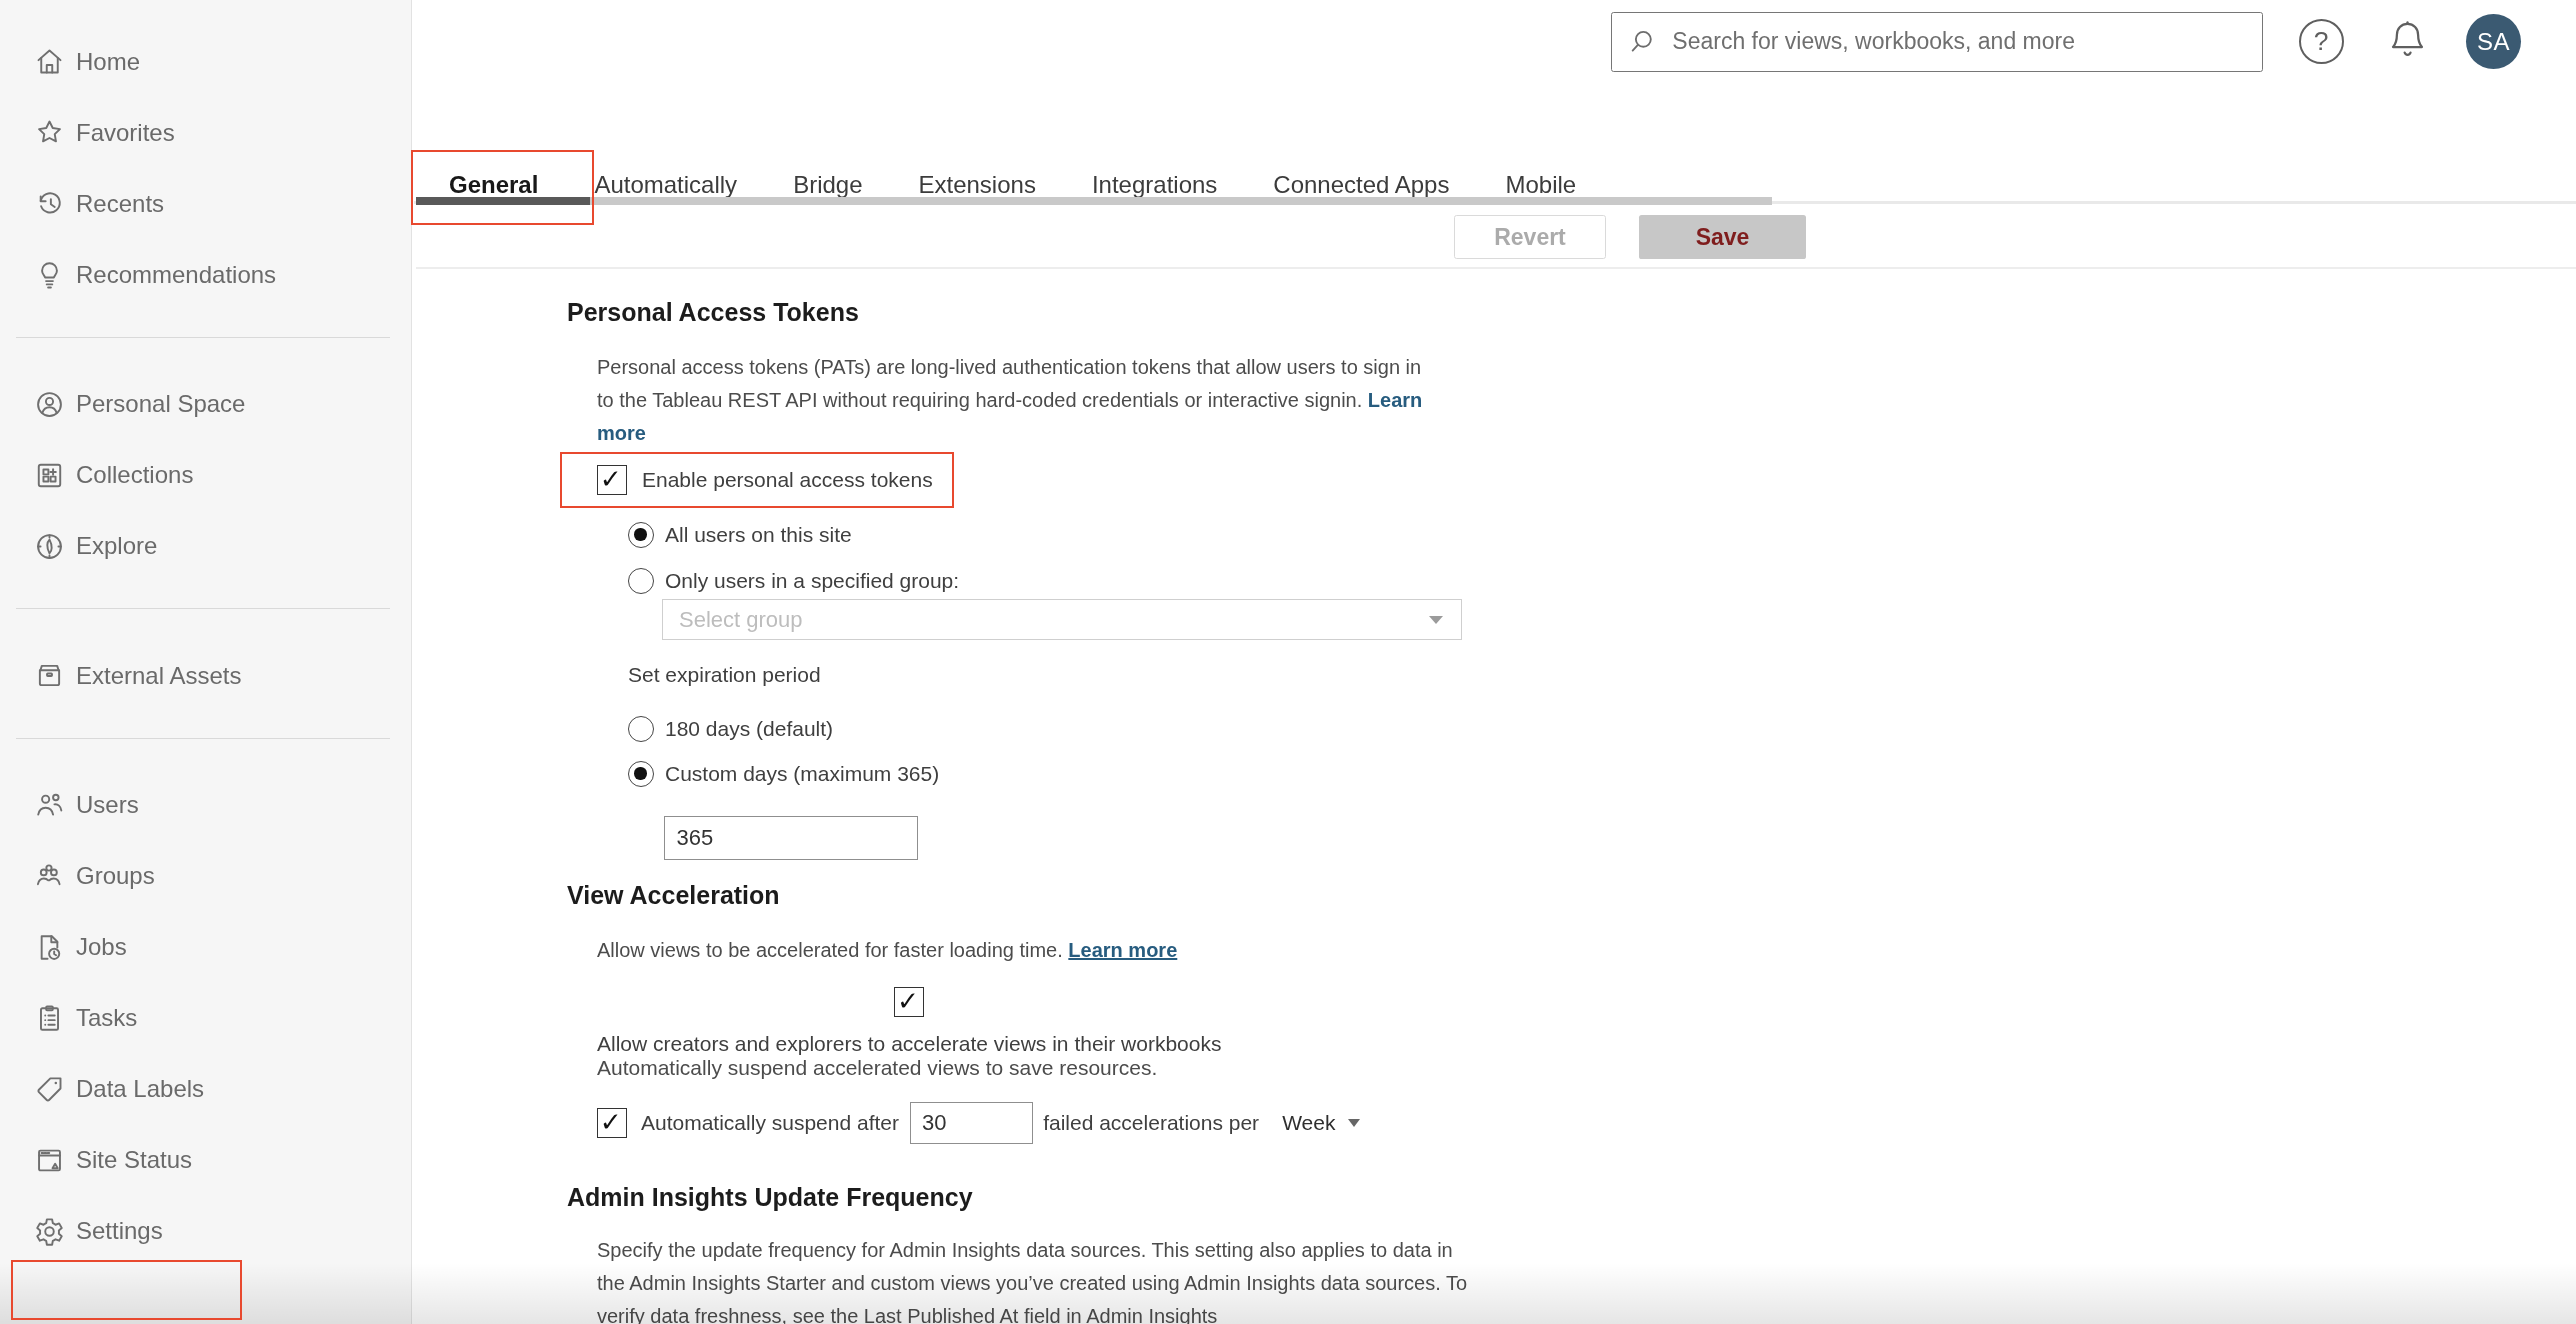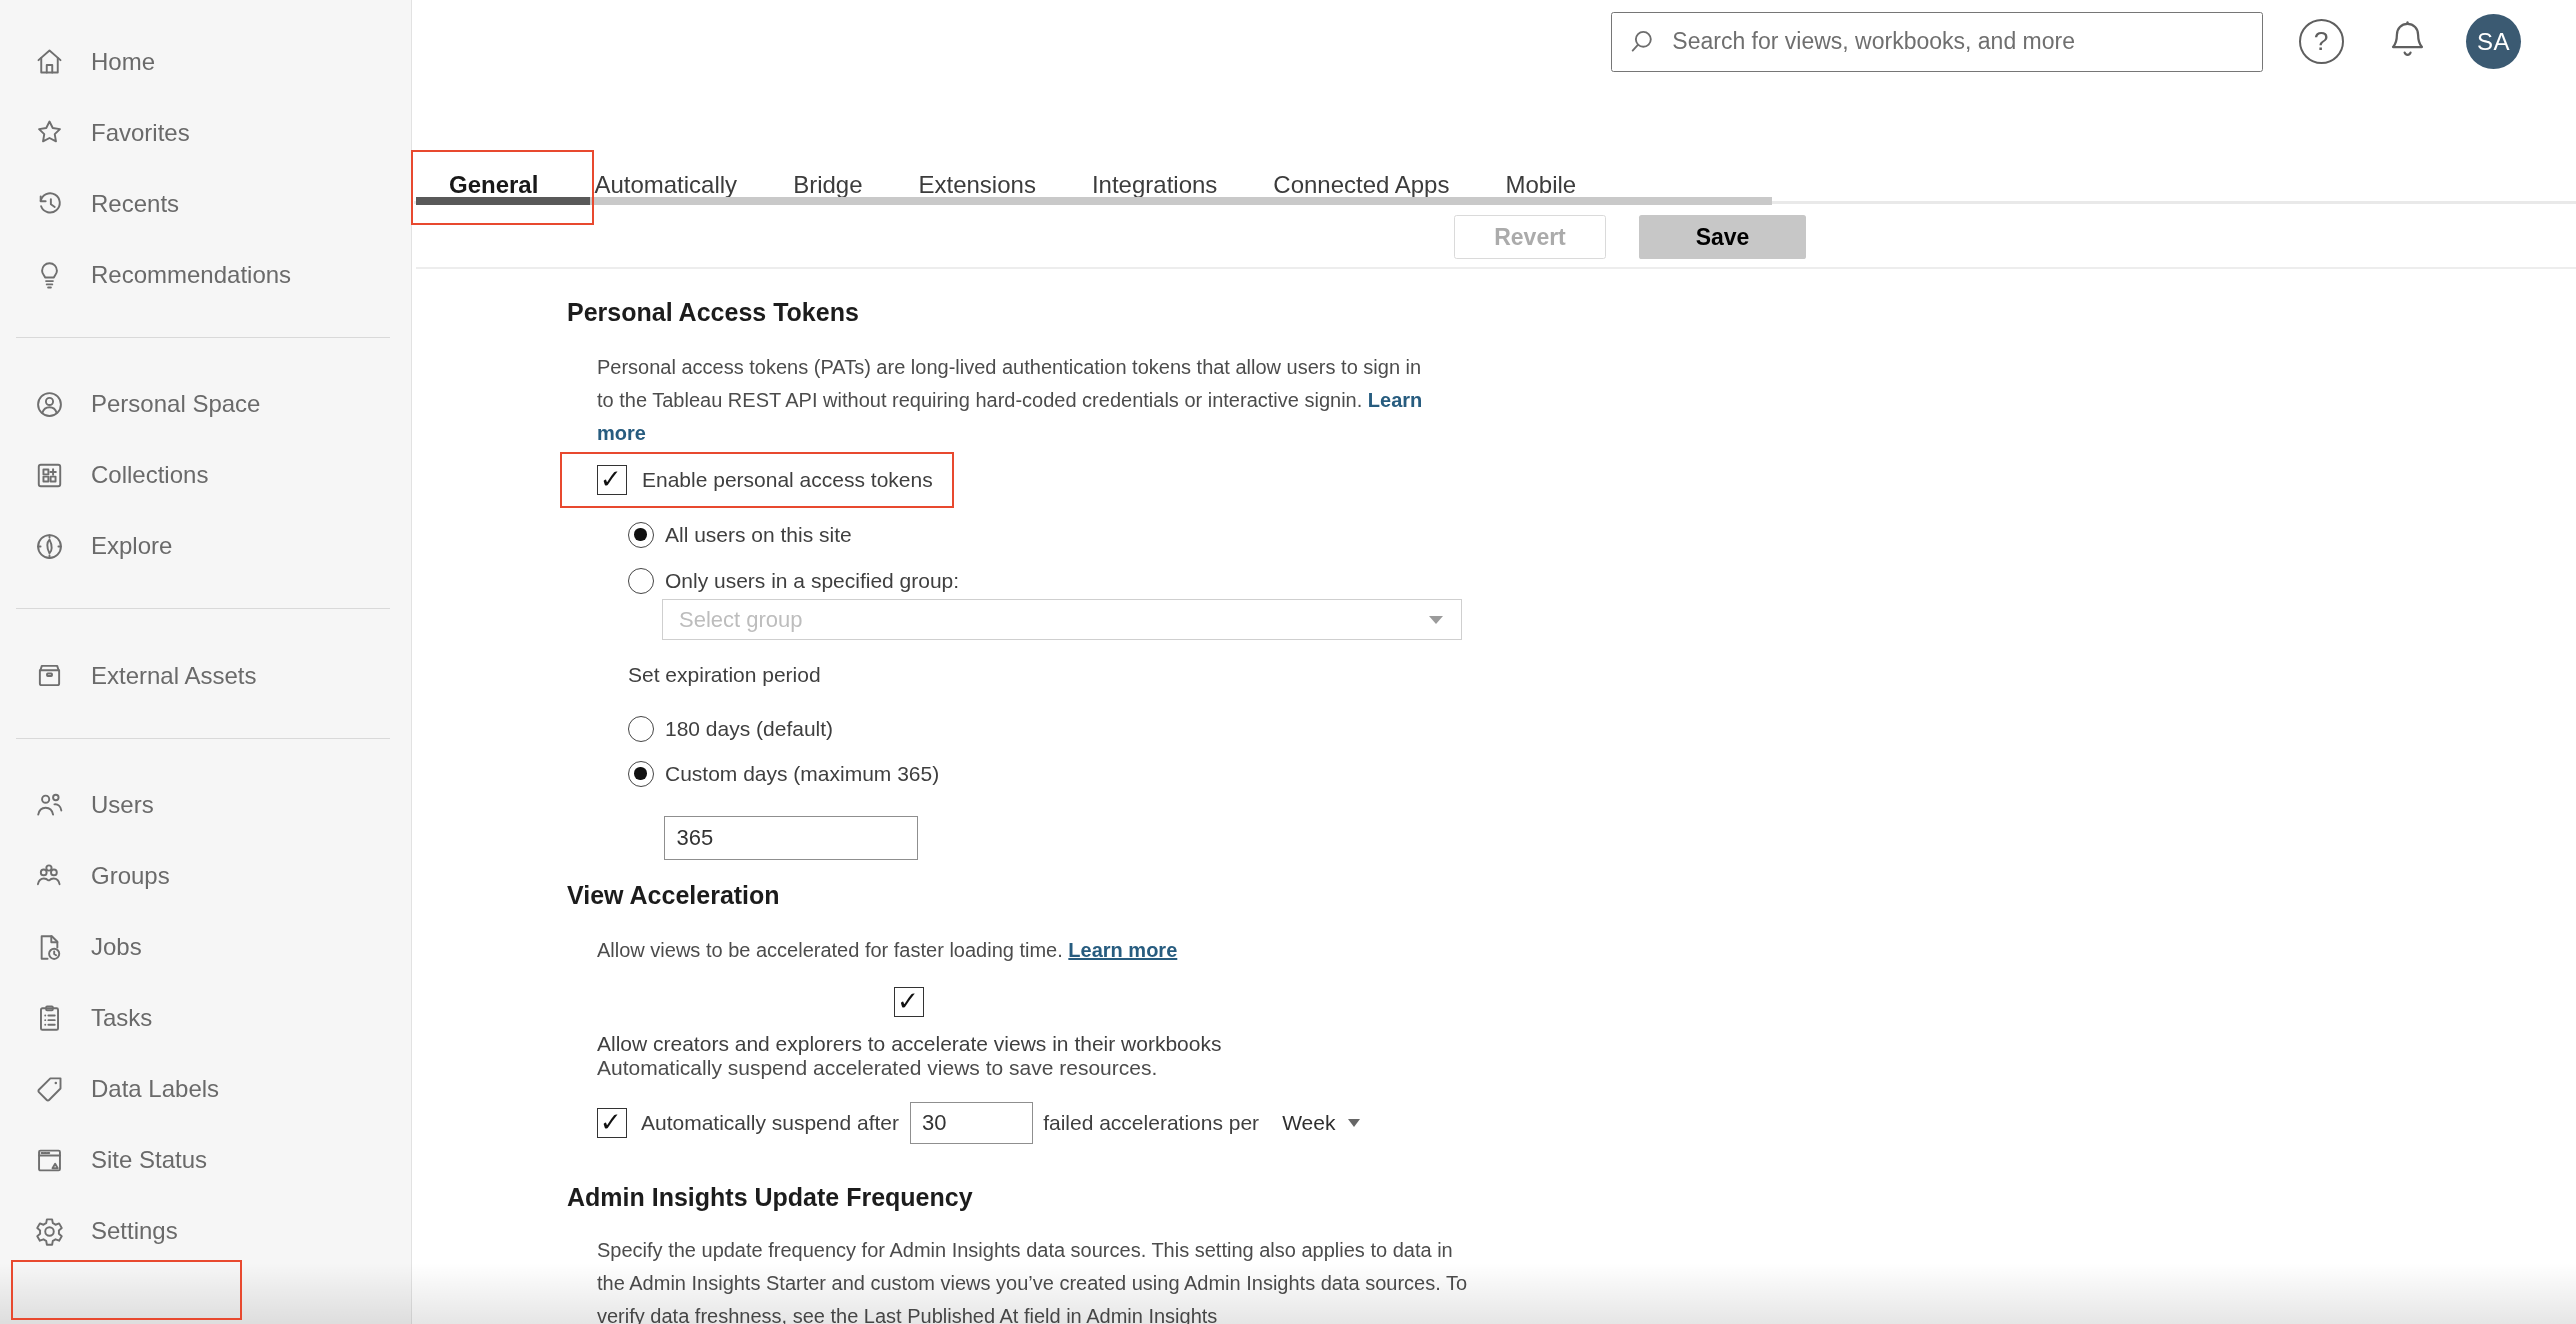--- a/index.html
+++ b/index.html
@@ -2,21 +2,21 @@
 <html style="font-size:14px"><head>
 <meta charset="utf-8">
 <style>
   html,body{margin:0;padding:0;background:#fff;}
   .stage{position:relative;width:2576px;height:1325px;overflow:hidden;
          font-family:"Liberation Sans",sans-serif;color:#333;background:#fff;}
   
   .sidebar{position:absolute;left:0;top:0;width:412px;height:1325px;
            background:#f6f6f6;border-right:1.8px solid #e2e2e2;box-sizing:border-box;}
   .nav{padding-top:26.4px;}
-  .side-item{height:71px;display:flex;align-items:center;padding-left:33px;gap:25px;
+  .side-item{height:71px;display:flex;align-items:center;padding-left:33px;gap:10px;
              color:#6a6a6a;font-size:24px;cursor:pointer;}
   .side-item .sicon{width:33px;height:33px;flex:0 0 33px;color:#6f6f6f;display:flex;align-items:center;}
   .sep{border-top:1.8px solid #d9d9d9;margin:26.4px 21px 31px 16px;}
   .svgi{fill:none;stroke:currentColor;stroke-width:1.4;stroke-linecap:round;stroke-linejoin:round;width:100%;height:100%;}
   
   .searchbox{position:absolute;left:1611px;top:11.5px;width:652px;height:60px;box-sizing:border-box;
              border:1.8px solid #767676;border-radius:2.6px;display:flex;align-items:center;
              padding:0 14px;gap:12.3px;background:#fff;}
   .searchbox .sicon{width:32px;height:32px;color:#6d6d6d;flex:0 0 32px;}
   .searchbox input{border:none;outline:none;flex:1;font-family:"Liberation Sans",sans-serif;
@@ -37,21 +37,21 @@
   .tab.active{font-weight:bold;color:#181818;}
   .tabline-thin{position:absolute;left:414px;top:201px;width:2162px;height:2.6px;background:#e9e9e9;}
   .tabline-gray{position:absolute;left:416px;top:197px;width:1356px;height:8px;background:#c9c9c9;}
   .tabline-dark{position:absolute;left:416px;top:197px;width:174px;height:8px;background:#595959;}
   
   .btn{position:absolute;box-sizing:border-box;border-radius:2.6px;font-size:23px;font-weight:bold;
        display:flex;align-items:center;justify-content:center;cursor:default;}
   .btn-revert{left:1454px;top:215px;width:152px;height:44px;background:#fff;
               border:1.8px solid #dadada;color:#ababab;}
   .btn-save{left:1639px;top:215px;width:167px;height:44px;background:#c7c7c7;
-            border:none;color:#000000;}
+            border:none;color:#7f1d1d;}
   .subline{position:absolute;left:416px;top:267px;width:2160px;height:1.8px;background:#ededed;}
   
   .blk{position:absolute;}
   .h2{font-size:25px;font-weight:bold;color:#1c1c1c;}
   .para{font-size:20px;line-height:33px;color:#4c4c4c;}
   .link{color:#275c7f;font-weight:bold;text-decoration:none;cursor:pointer;}
   .link.ul{text-decoration:underline;}
   .rowflex{display:flex;align-items:center;}
   .cbx{width:30px;height:30px;box-sizing:border-box;border:1.8px solid #333;background:#fff;
        position:relative;flex:0 0 30px;cursor:pointer;}

